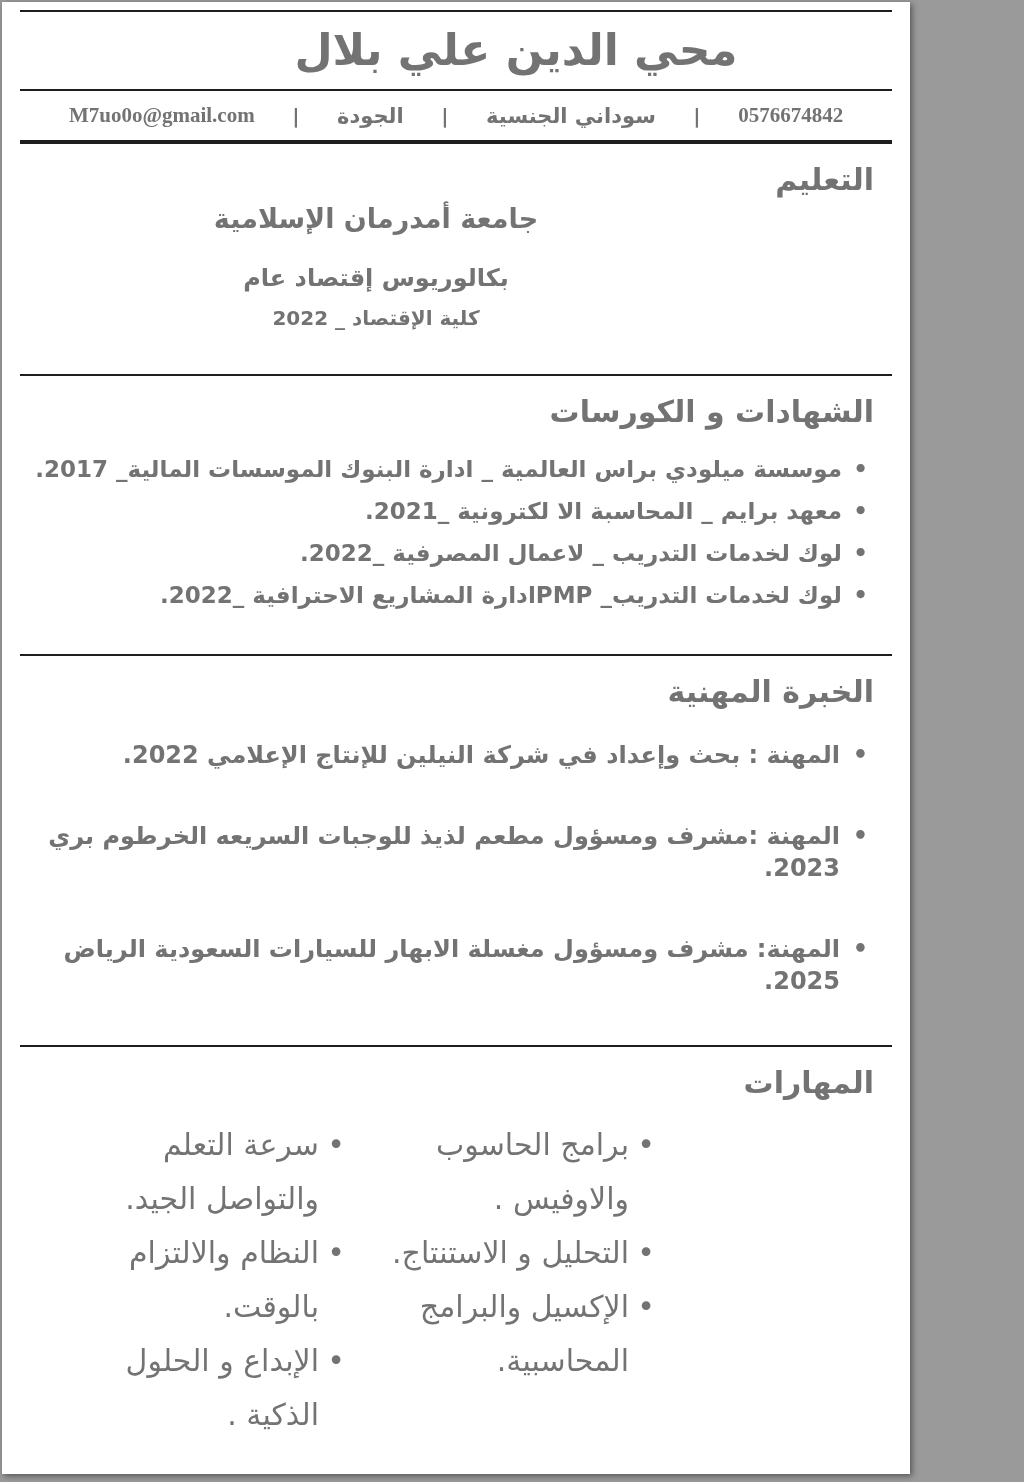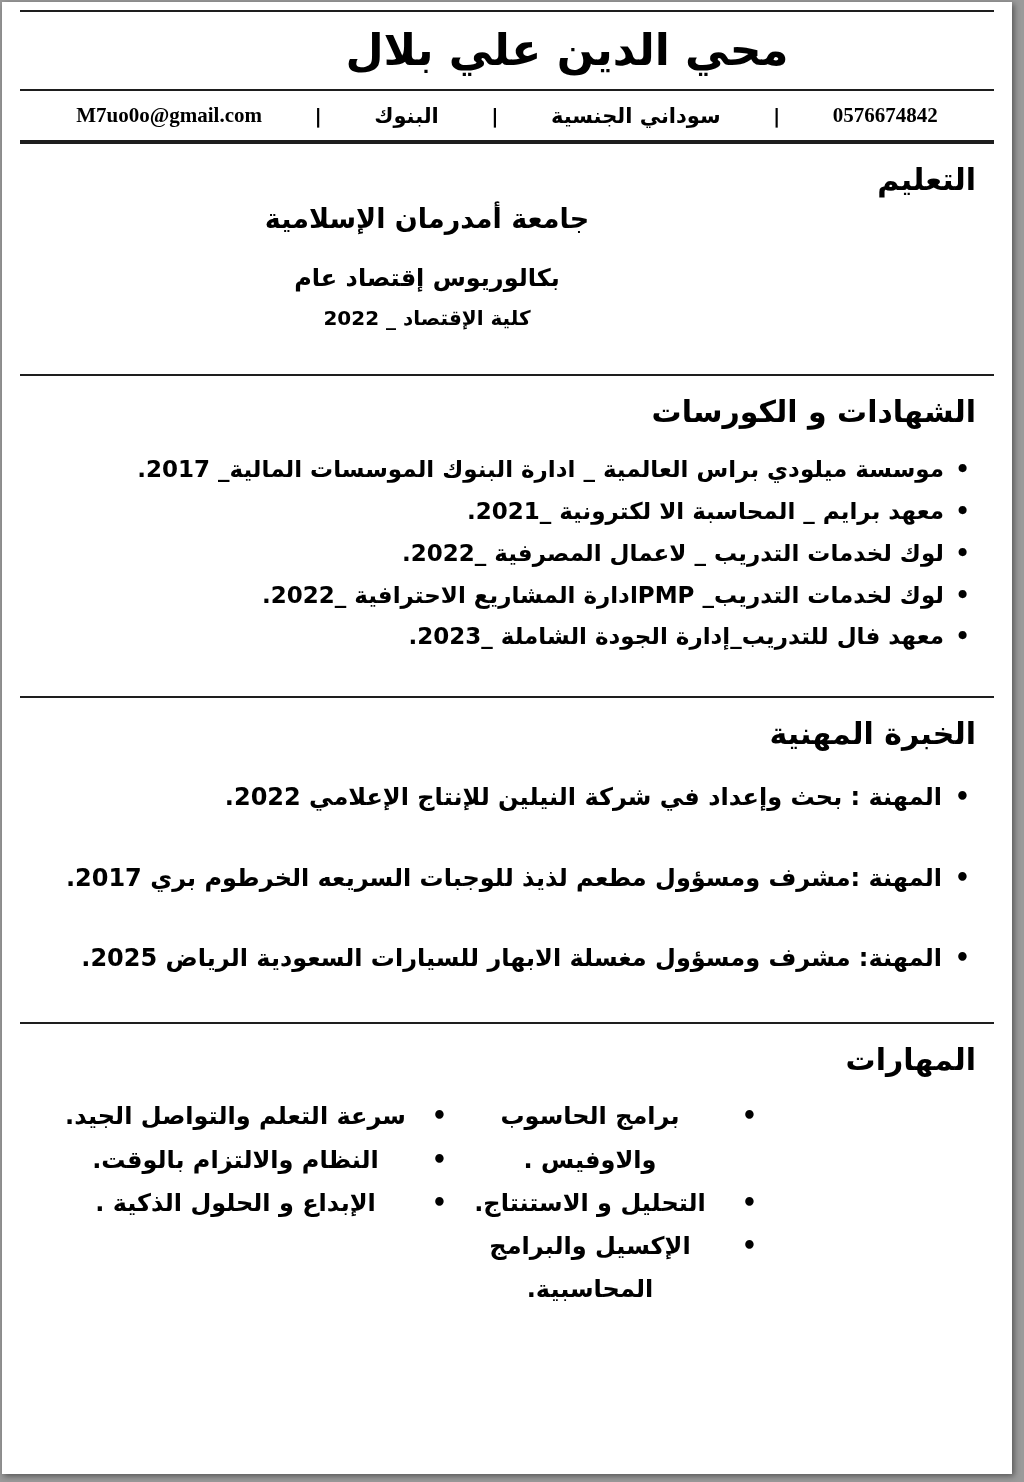--- a/index.html
+++ b/index.html
@@ -4,24 +4,24 @@
 <style>
   * { margin:0; padding:0; box-sizing:border-box; }
   html,body { background:#9a9a9a; }
   body {
     width:1024px; height:1482px;
     font-family:"DejaVu Sans", sans-serif;
     overflow:hidden;
   }
   .page {
     position:relative;
-    width:1010px; height:1472px;
+    width:908px; height:1472px;
     margin:2px 0 0 2px;
     background:#ffffff;
-    color:#000000;
+    color:#737373;
     direction:rtl;
     padding:8px 18px 0 18px;
     box-shadow:2px 2px 6px rgba(0,0,0,.45);
   }
   .rule {
     border:none;
     border-top:2px solid #1e1e1e;
     width:100%;
   }
   
@@ -106,24 +106,24 @@
   .skills-cols {
     display:flex;
     margin:18px 0 0 0;
     padding-right:235px;
   }
   .skills-col { flex:0 0 310px; }
   .skills-col.left { flex:1 1 auto; padding-left:30px; }
   .skills-col li {
     position:relative;
     padding-right:28px;
-    font-size:24px;
-    font-weight:bold;
+    font-size:30px;
+    font-weight:normal;
     line-height:1.8;
-    text-align:center;
+    text-align:right;
   }
   .skills-col li::before {
     content:"•";
     position:absolute;
     right:2px;
     top:0;
   }
 </style>
 </head>
 <body>
@@ -134,21 +134,21 @@
 
   <h1 class="name">محي الدين علي بلال</h1>
 
   <hr class="rule">
 
   <div class="contact-bar">
     <span class="latin">0576674842</span>
     <span class="sep">|</span>
     <span>سوداني الجنسية</span>
     <span class="sep">|</span>
-    <span>البنوك</span>
+    <span>الجودة</span>
     <span class="sep">|</span>
     <span class="latin">M7uo0o@gmail.com</span>
   </div>
 
   <hr class="rule">
 
 
   <hr class="rule">
 
   <section>
@@ -162,31 +162,30 @@
 
   <hr class="rule">
 
   <section>
     <h2 class="section-title">الشهادات و الكورسات</h2>
     <ul class="blist">
       <li>موسسة ميلودي براس العالمية _ ادارة البنوك الموسسات المالية_ 2017.</li>
       <li>معهد برايم _ المحاسبة الا لكترونية  _2021.</li>
       <li>لوك لخدمات التدريب _ لاعمال المصرفية  _2022.</li>
       <li>لوك لخدمات التدريب_ PMPادارة المشاريع الاحترافية _2022.</li>
-      <li>معهد فال للتدريب_إدارة الجودة الشاملة   _2023.</li>
     </ul>
   </section>
 
   <hr class="rule">
 
   <section>
     <h2 class="section-title">الخبرة المهنية</h2>
     <ul class="exp-list">
       <li>المهنة : بحث وإعداد في شركة النيلين للإنتاج الإعلامي  2022.</li>
-      <li>المهنة :مشرف ومسؤول مطعم لذيذ للوجبات السريعه الخرطوم بري 2017.</li>
+      <li>المهنة :مشرف ومسؤول مطعم لذيذ للوجبات السريعه الخرطوم بري 2023.</li>
       <li>المهنة: مشرف ومسؤول مغسلة الابهار للسيارات السعودية الرياض 2025.</li>
     </ul>
   </section>
 
   <hr class="rule">
 
   <section>
     <h2 class="section-title">المهارات</h2>
     <div class="skills-cols">
       <ul class="skills-col right">

